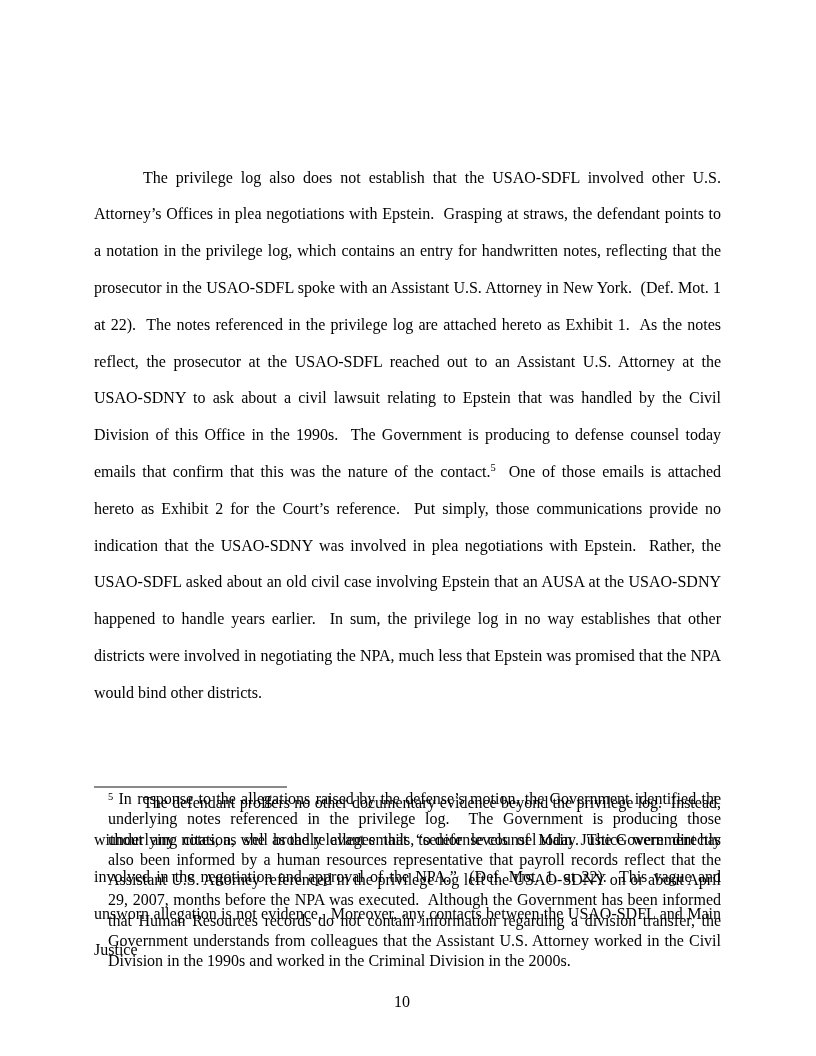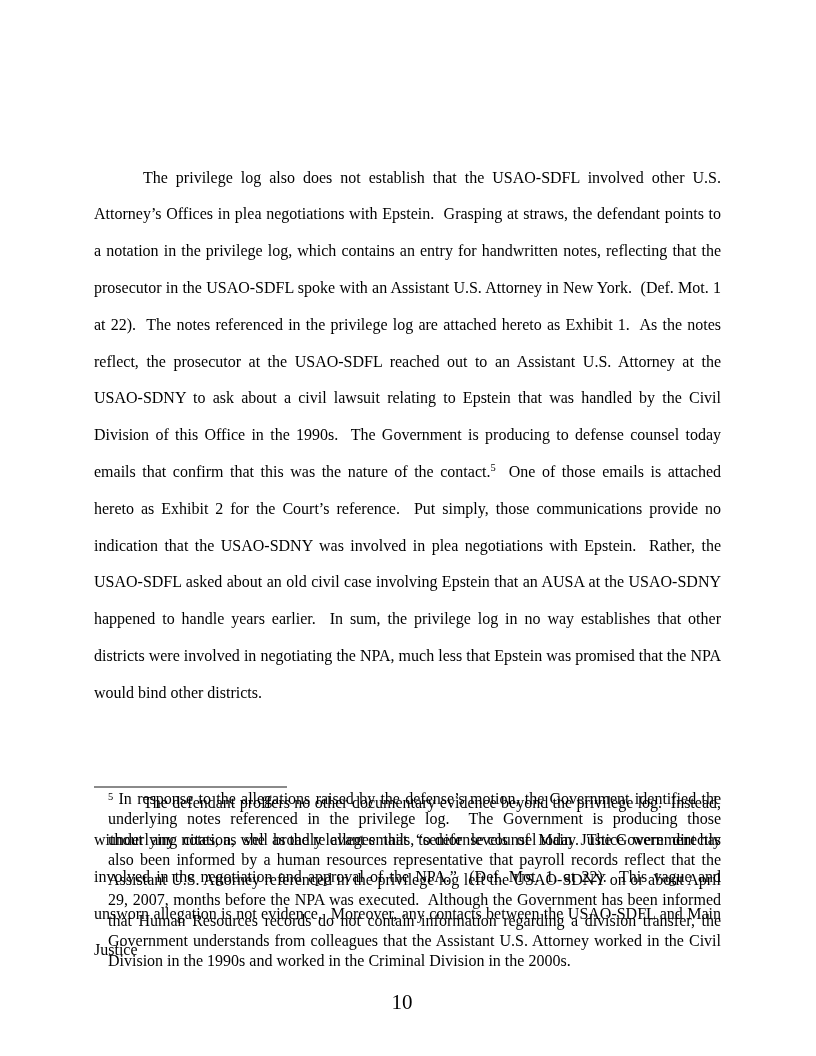--- a/index.html
+++ b/index.html
@@ -62,21 +62,21 @@
     vertical-align: baseline;
     position: relative;
     top: -4px;
   }
   .page-number {
     position: absolute;
     left: 0;
     right: 12px;
     top: 992px;
     text-align: center;
-    font-size: 21px;
+    font-size: 16px;
     line-height: 20px;
   }
 </style>
 </head>
 <body>
 
 <div class="page">
 
   <div class="doc-body">
     <p class="para"><span>The privilege log also does not establish that the USAO-SDFL involved other U.S. Attorney’s Offices in plea negotiations with Epstein.  Grasping at straws, the defendant points to a notation in the privilege log, which contains an entry for handwritten notes, reflecting that the prosecutor in the USAO-SDFL spoke with an Assistant U.S. Attorney in New York.  (Def. Mot. 1 at 22).  The notes referenced in the privilege log are attached hereto as Exhibit 1.  As the notes reflect, the prosecutor at the USAO-SDFL reached out to an Assistant U.S. Attorney at the USAO-SDNY to ask about a civil lawsuit relating to Epstein that was handled by the Civil Division of this Office in the 1990s.  The Government is producing to defense counsel today emails that confirm that this was the nature of the contact.</span><sup class="fnref">5</sup><span>  One of those emails is attached hereto as Exhibit 2 for the Court’s reference.  Put simply, those communications provide no indication that the USAO-SDNY was involved in plea negotiations with Epstein.  Rather, the USAO-SDFL asked about an old civil case involving Epstein that an AUSA at the USAO-SDNY happened to handle years earlier.  In sum, the privilege log in no way establishes that other districts were involved in negotiating the NPA, much less that Epstein was promised that the NPA would bind other districts.</span></p>

